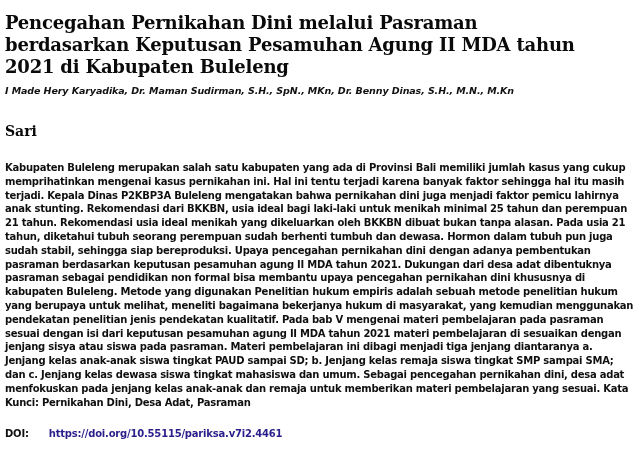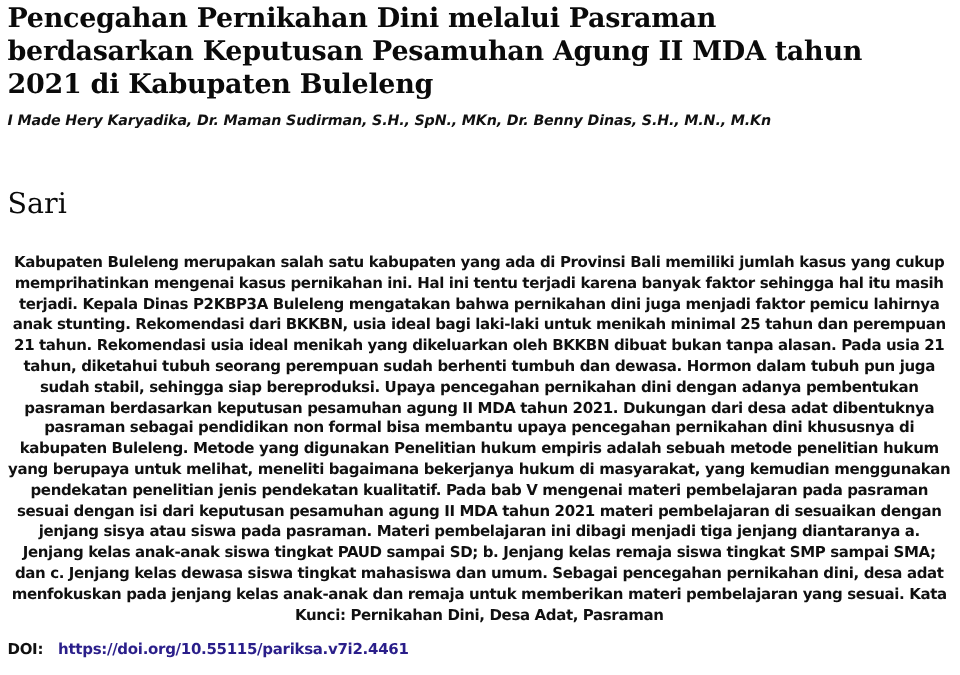--- a/index.html
+++ b/index.html
@@ -9,21 +9,21 @@
   }
   body {
     width: 640px;
     height: 450px;
     overflow: hidden;
     color: #000000;
     font-family: "DejaVu Sans", "Liberation Sans", sans-serif;
     position: relative;
   }
   .page {
-    padding: 2px 6px 0 5px;
+    padding: 12px 6px 0 5px;
     box-sizing: border-box;
     width: 640px;
     height: 412px;
     position: relative;
   }
   .article-title {
     font-family: "DejaVu Serif", "Liberation Serif", serif;
     font-weight: bold;
     font-size: 18px;
     line-height: 22px;
@@ -35,49 +35,49 @@
   .authors-line {
     margin-top: 7px;
     font-family: "DejaVu Sans", "Liberation Sans", sans-serif;
     font-style: italic;
     font-weight: bold;
     font-size: 9.5px;
     letter-spacing: -0.1px;
     color: #111111;
   }
   .abstract-heading {
-    margin-top: 39px;
+    margin-top: 27px;
     font-family: "DejaVu Serif", "Liberation Serif", serif;
-    font-weight: normal;
-    font-size: 19px;
+    font-weight: bold;
+    font-size: 14px;
     color: #0a0a0a;
   }
   .abstract-text {
     margin-top: 22px;
     font-family: "DejaVu Sans", "Liberation Sans", sans-serif;
     font-weight: bold;
     font-size: 10px;
     line-height: 13.8px;
     letter-spacing: -0.25px;
     max-width: 632px;
-    text-align: center;
+    text-align: left;
     color: #101010;
   }
   .doi-line {
     position: absolute;
     left: 5px;
     top: 428px;
     font-family: "DejaVu Sans", "Liberation Sans", sans-serif;
     font-weight: bold;
     font-size: 10px;
     letter-spacing: -0.2px;
   }
   .doi-label {
     color: #101010;
-    margin-right: 10px;
+    margin-right: 20px;
   }
   .doi-link {
     color: #2a1e8a;
     text-decoration: none;
     cursor: pointer;
     margin-top: 47px;
   }
 </style>
 </head>
 <body>

